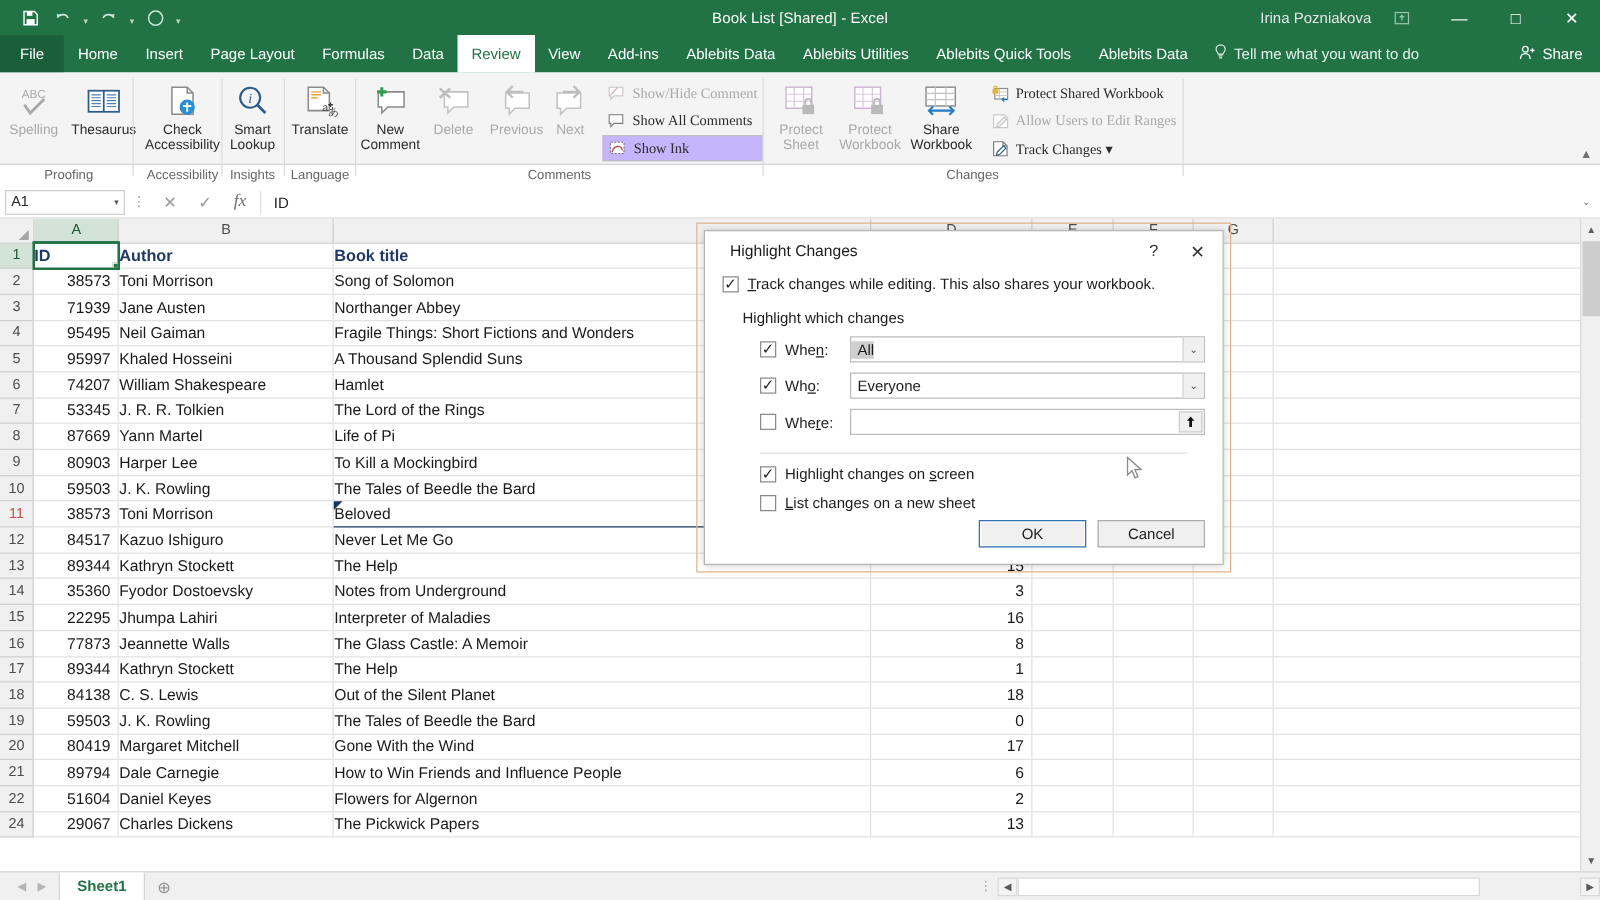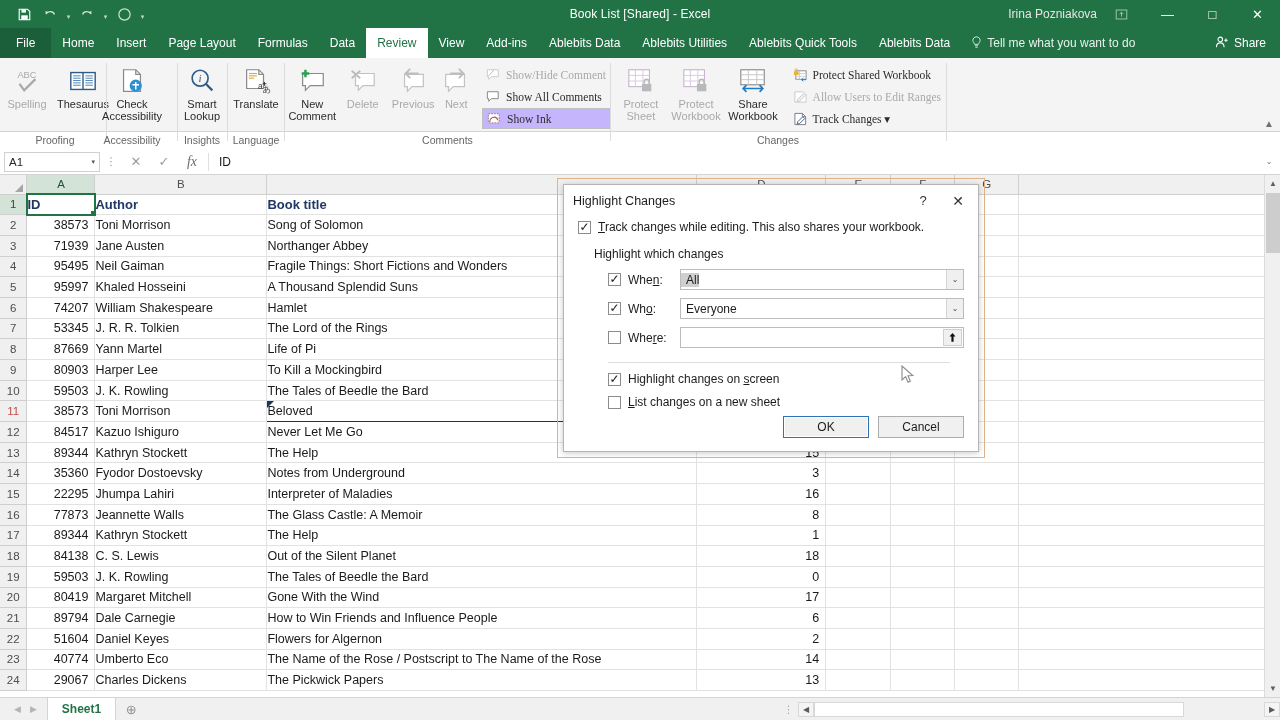--- a/index.html
+++ b/index.html
@@ -212,21 +212,21 @@
 
   
   .dlg {
     position: absolute; left: 563px; top: 184px; width: 416px; height: 268px;
     background: #ffffff; border: 1px solid #b5b5b5;
     box-shadow: 0 1px 6px rgba(0,0,0,.22);
     font-size: 12px; color: #1c1c1c;
   }
   .dlg-title {
     height: 31px; display: flex; align-items: center;
-    padding-left: 9px; font-size: 12.5px; color: #1c1c1c;
+    padding-left: 20px; font-size: 12.5px; color: #1c1c1c;
   }
   .dlg-tools { margin-left: auto; display: flex; align-items: center; height:31px; }
   .dlg-help { width: 30px; height: 31px; display:flex; align-items:center; justify-content:center; font-size: 13px; color:#333; }
   .dlg-close { width: 40px; height: 31px; display:flex; align-items:center; justify-content:center; font-size: 14px; color:#333; }
   .dlg-body { padding: 4px 14px 0 14px; position: relative; }
 
   .cbrow { display: flex; align-items: center; gap: 7px; }
   .cbox {
     width: 13px; height: 13px; border: 1px solid #8c8c8c; background: #ffffff;
     display:flex; align-items:center; justify-content:center; flex: 0 0 13px;
@@ -396,21 +396,21 @@
                 </g>
               </svg>
           </span>
           <span class="lbl">Thesaurus</span>
         </div>
       </div>
       <div class="rgroup-label">Proofing</div>
     </div>
     <div class="rsep" style="left:106px;"></div>
 
-    <div class="rgroup" style="left:98px; width:68px;">
+    <div class="rgroup" style="left:112px; width:68px;">
       <div class="rgroup-items" style="justify-content:center;">
         <div class="bigbtn" style="width:64px;">
           <span class="ic">
             <svg width="30" height="30" viewBox="0 0 32 32">
                 <path d="M7 4 H20 L25 9 V27 H7 Z" fill="#ffffff" stroke="#8a8a8a" stroke-width="1.3"></path>
                 <path d="M20 4 V9 H25" fill="none" stroke="#8a8a8a" stroke-width="1.3"></path>
                 <circle cx="20" cy="21" r="6.5" fill="#2b8fd6"></circle>
                 <path d="M20 17 v8 M16.5 20 h7" stroke="#ffffff" stroke-width="1.6"></path>
               </svg>
           </span>
@@ -914,31 +914,20 @@
             <td class="cell num">51604</td>
             <td class="cell">Daniel Keyes</td>
             <td class="cell overflow">Flowers for Algernon</td>
             <td class="cell num">2</td>
             <td class="cell"></td>
             <td class="cell"></td>
             <td class="cell"></td>
             <td class="cell"></td>
           </tr>
           <tr>
-            <td class="rowhdr">23</td>
-            <td class="cell num">40774</td>
-            <td class="cell">Umberto Eco</td>
-            <td class="cell overflow">The Name of the Rose / Postscript to The Name of the Rose</td>
-            <td class="cell num">14</td>
-            <td class="cell"></td>
-            <td class="cell"></td>
-            <td class="cell"></td>
-            <td class="cell"></td>
-          </tr>
-          <tr>
             <td class="rowhdr">24</td>
             <td class="cell num">29067</td>
             <td class="cell">Charles Dickens</td>
             <td class="cell overflow">The Pickwick Papers</td>
             <td class="cell num">13</td>
             <td class="cell"></td>
             <td class="cell"></td>
             <td class="cell"></td>
             <td class="cell"></td>
           </tr>

